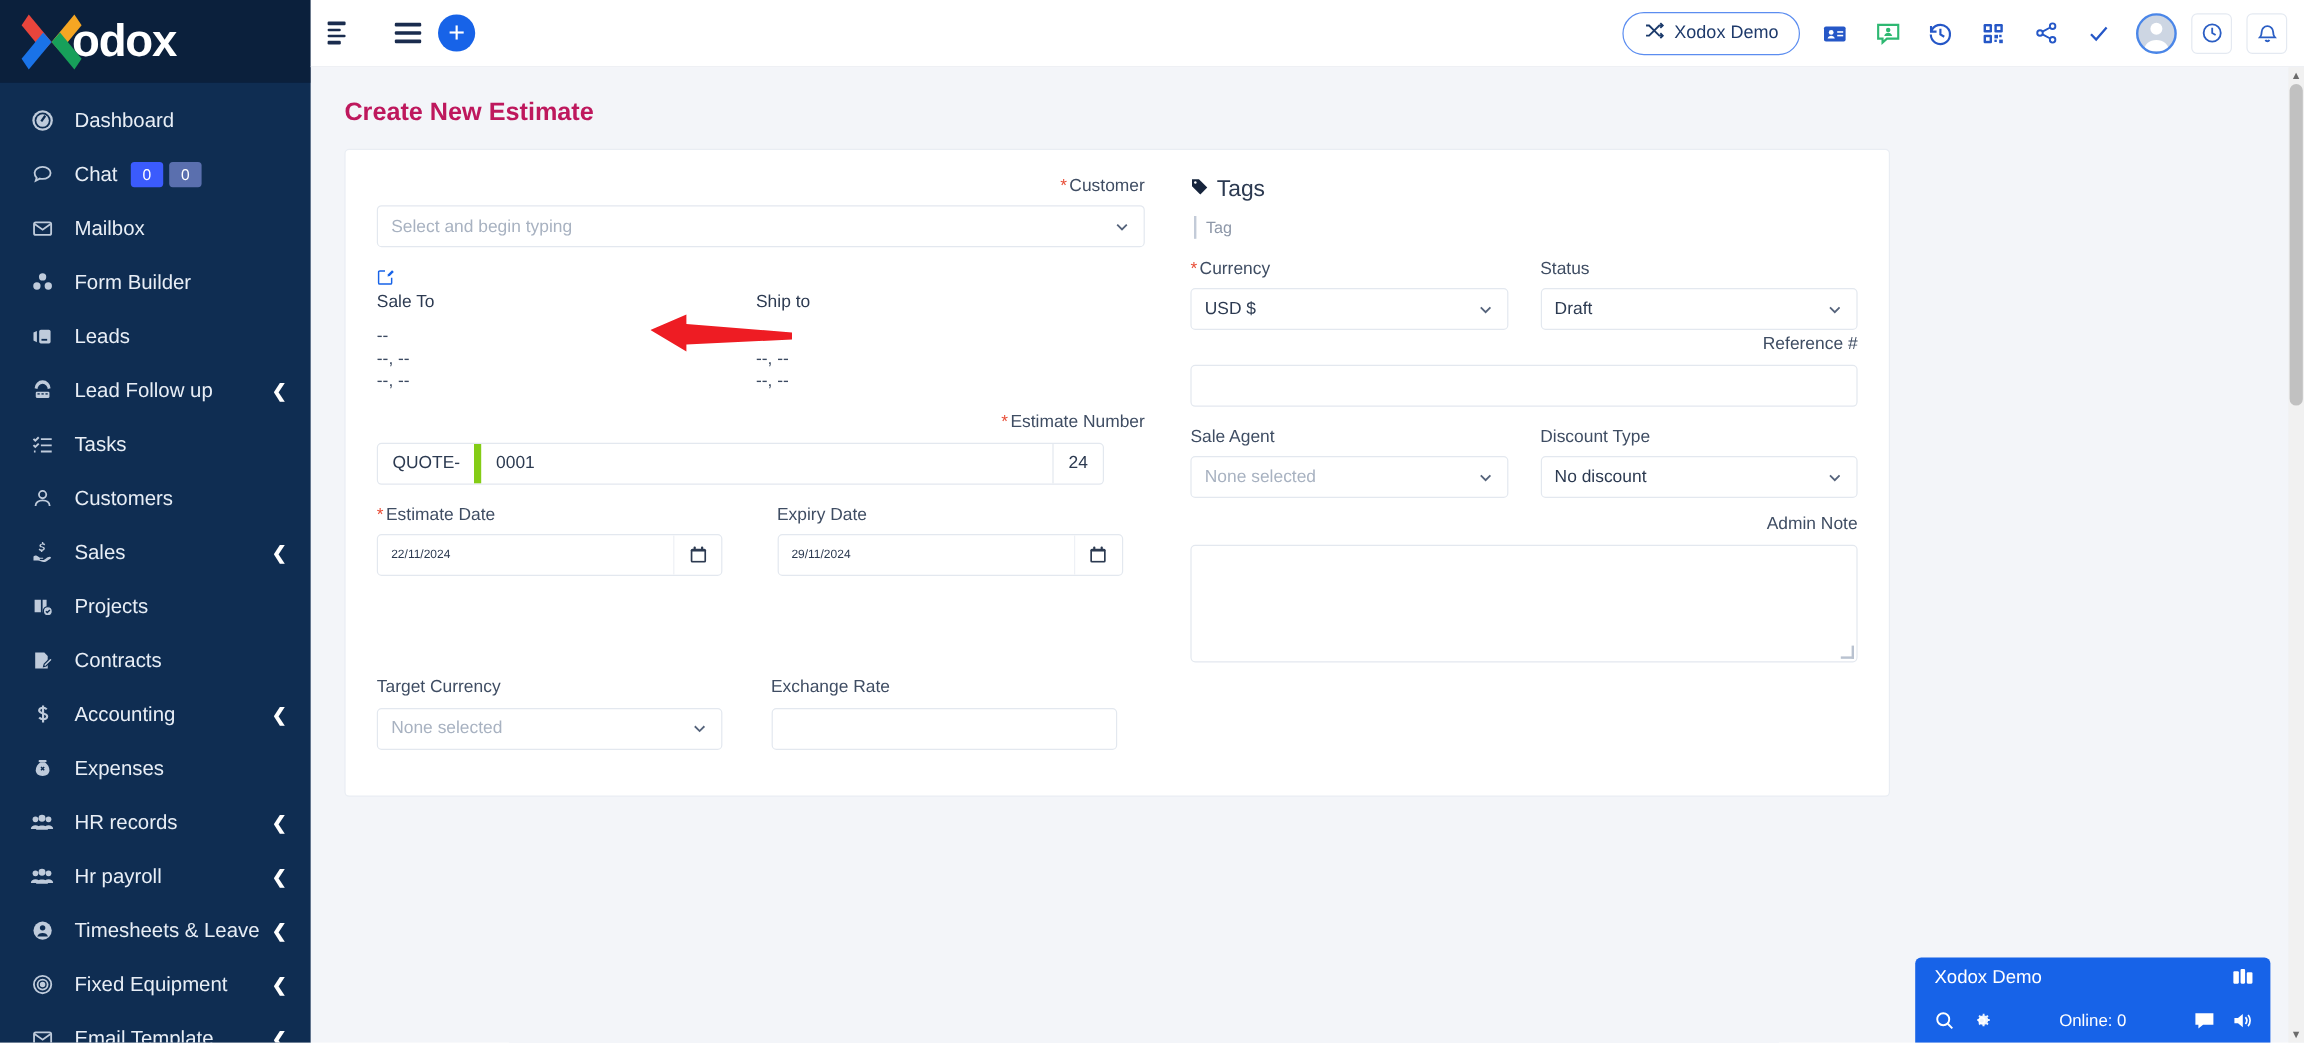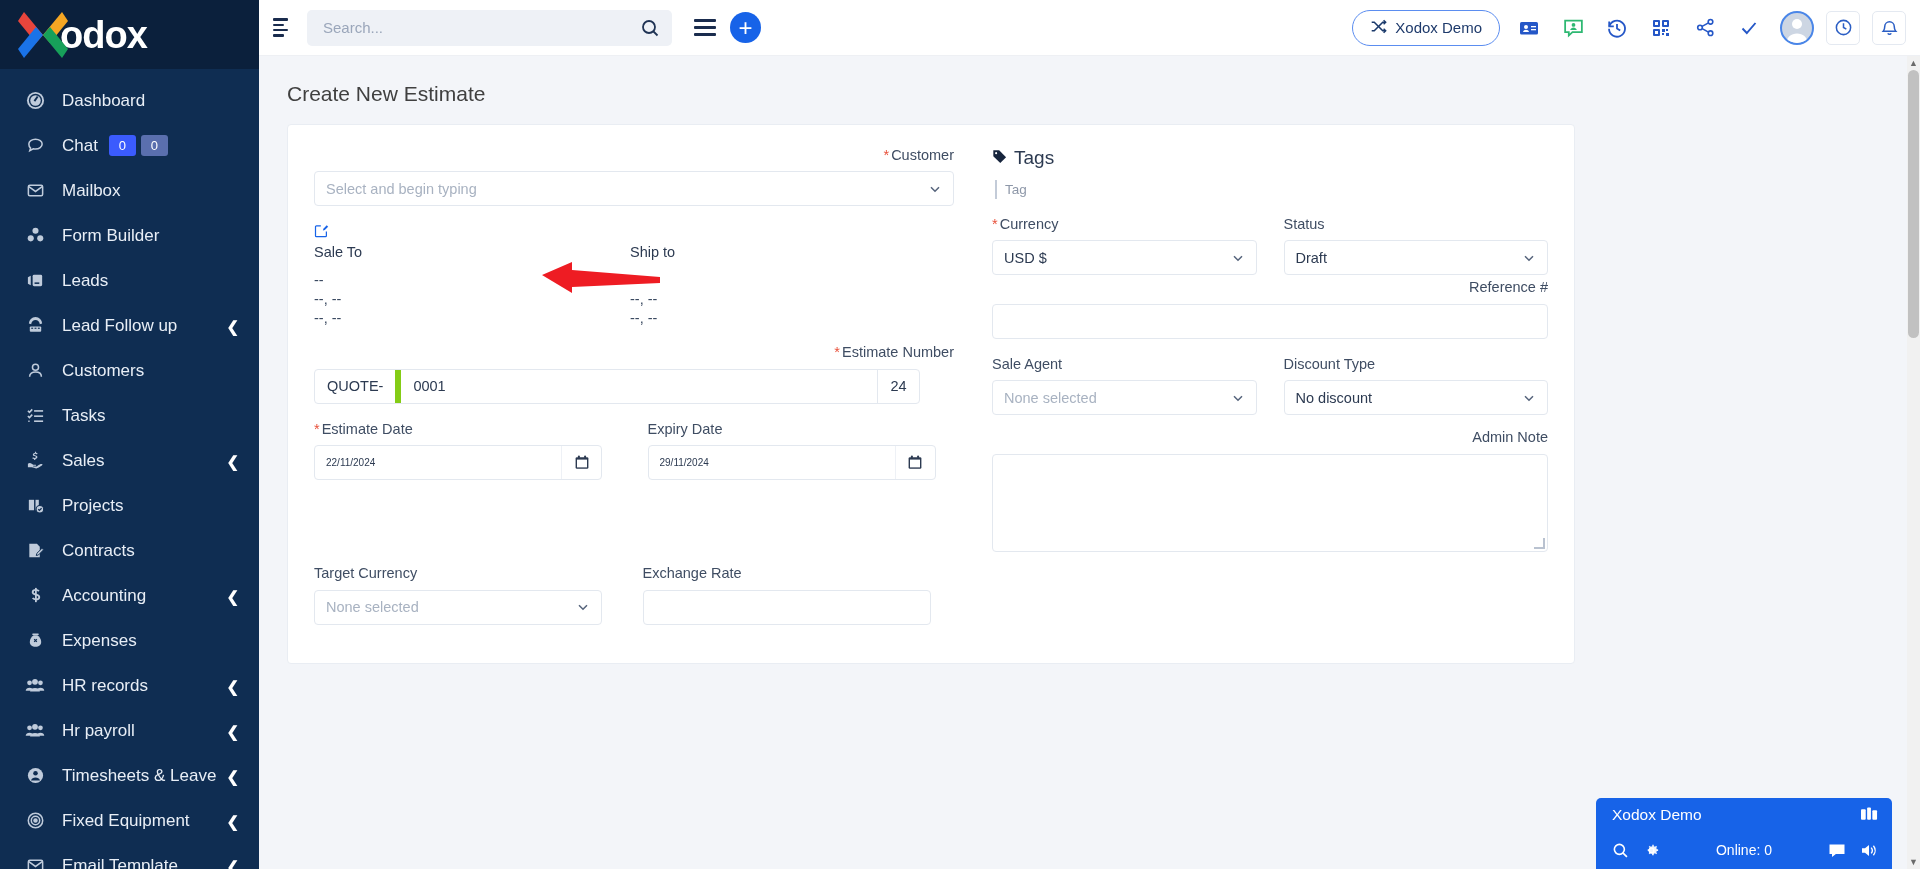--- a/index.html
+++ b/index.html
@@ -122,21 +122,21 @@
     display: flex; align-items: center; justify-content: center;
     color: #2b5ec4; cursor: pointer; flex: none;
   }
 
   
   .main {
     flex: 1; overflow: hidden; position: relative;
     padding: 26px 0 0 28px;
   }
   .page-title {
-    font-size: 21px; font-weight: 400; color: #404040;
+    font-size: 21px; font-weight: 700; color: #be185d;
     margin-bottom: 18px;
   }
   .card {
     background: #fff; border: 1px solid #e9edf3; border-radius: 4px;
     width: 1288px; min-height: 540px; padding: 22px 26px 20px 26px;
     display: flex; position: relative;
   }
   .col-left { width: 660px; padding-right: 20px; }
   .col-right { flex: 1; padding-left: 18px; }
 
@@ -337,44 +337,44 @@
               <rect x="9" y="12.3" width="2" height="1.2" fill="#0f2d52"></rect>
               <rect x="12.5" y="12.3" width="2" height="1.2" fill="#0f2d52"></rect>
             </svg>
         </span>
         <span class="nav-label">Lead Follow up</span>
         <span class="nav-caret">❮</span>
       </div>
 
       <div class="nav-item">
         <span class="nav-ico">
-          <svg width="19" height="19" viewBox="0 0 20 20" fill="none" stroke="currentColor" stroke-width="1.6">
-              <circle cx="10" cy="6.5" r="3.2"></circle>
-              <path d="M3.8 16.5c0-3.2 2.8-4.9 6.2-4.9s6.2 1.7 6.2 4.9"></path>
-            </svg>
-        </span>
-        <span class="nav-label">Customers</span>
-      </div>
-
-      <div class="nav-item">
-        <span class="nav-ico">
           <svg width="19" height="19" viewBox="0 0 20 20" fill="none" stroke="currentColor" stroke-width="1.7">
               <path d="m2 5 1.6 1.6L6.6 3.6"></path>
               <path d="M8.5 5.2H18"></path>
               <path d="m2 10.5 1.6 1.6 3-3"></path>
               <path d="M8.5 10.7H18"></path>
               <path d="M2.4 16h1.4"></path>
               <path d="M8.5 16H18"></path>
             </svg>
         </span>
         <span class="nav-label">Tasks</span>
       </div>
 
       <div class="nav-item">
         <span class="nav-ico">
+          <svg width="19" height="19" viewBox="0 0 20 20" fill="none" stroke="currentColor" stroke-width="1.6">
+              <circle cx="10" cy="6.5" r="3.2"></circle>
+              <path d="M3.8 16.5c0-3.2 2.8-4.9 6.2-4.9s6.2 1.7 6.2 4.9"></path>
+            </svg>
+        </span>
+        <span class="nav-label">Customers</span>
+      </div>
+
+      <div class="nav-item">
+        <span class="nav-ico">
           <svg width="19" height="19" viewBox="0 0 20 20" fill="currentColor">
               <path d="M9.4 2.2c-1.2 0-2.2.7-2.2 1.7 0 1.8 3.4 1.1 3.4 2.5 0 .6-.7.9-1.4.9-.8 0-1.4-.3-1.8-.8l-.9 1a3.7 3.7 0 0 0 2 1v1h1.3v-1c1.3-.2 2.2-1 2.2-2.1 0-2-3.4-1.4-3.4-2.6 0-.5.6-.8 1.2-.8.7 0 1.2.3 1.6.7l.9-1a3.3 3.3 0 0 0-1.7-.9v-1H9.4Z"></path>
               <path d="M2 13.4c1.3-1 2.7-1 4 0l1.6 1.2h2.6c.6 0 .6.9 0 .9H7.6v.9h2.8c1 0 1.5-.5 2.6-1.3 1-.8 2.6-1.6 3.8-1.3.9.3.6 1-.1 1.5-2.3 1.6-4.4 3-5.7 3-1.6 0-3.6-1.3-5-1.3H2Z"></path>
             </svg>
         </span>
         <span class="nav-label">Sales</span>
         <span class="nav-caret">❮</span>
       </div>
 
       <div class="nav-item">
@@ -490,29 +490,20 @@
   </aside>
 
   <div class="right">
 
     <header class="topbar">
       <div class="tb-burger">
         <i></i>
           <i></i>
           <i></i>
           <i></i>
-      </div>
-      <div class="search-wrap">
-        <input class="search-input" type="text" placeholder="Search..." style="">
-        <span class="search-btn">
-          <svg width="20" height="20" viewBox="0 0 20 20" fill="none" stroke="currentColor" stroke-width="1.8">
-              <circle cx="9" cy="9" r="6"></circle>
-              <path d="m13.5 13.5 4 4"></path>
-            </svg>
-        </span>
       </div>
       <div class="tb-lines">
           <i></i>
           <i></i>
           <i></i>
         </div>
       <div class="plus-btn">+</div>
 
       <div class="tb-spacer"></div>
 

